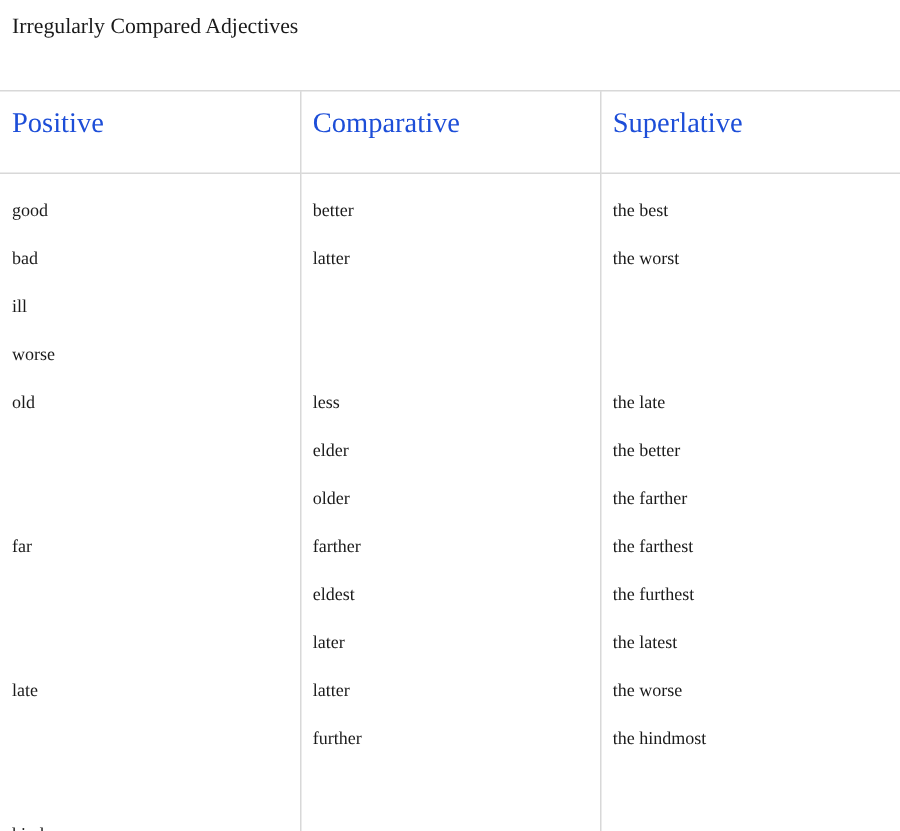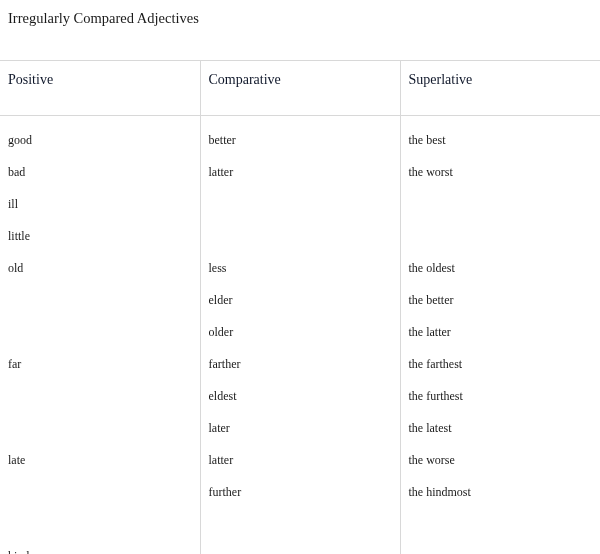--- a/index.html
+++ b/index.html
@@ -37,22 +37,22 @@
     font-size: 14.5px;
     line-height: 1.2;
     border-top: none !important;
     border-left: none !important;
     border-right: none !important;
     color: #1a1a1a;
   }
   .header-cell {
     height: 43px;
     padding: 11px 0 0 8px !important;
-    font-size: 14px;
-    color: #0f172a;
+    font-size: 19px;
+    color: #1d4ed8;
   }
   .col-pos { width: 150px; }
   .col-com { width: 220px; }
   .col-sup { width: 230px; }
 
   .body-cell {
     padding: 0 !important;
   }
   .row-item {
     height: 32px;
@@ -84,21 +84,21 @@
         <td class="header-cell col-pos no-left-border">Positive</td>
         <td class="header-cell col-com">Comparative</td>
         <td class="header-cell col-sup no-right-border">Superlative</td>
       </tr>
       <tr>
         <td class="body-cell col-pos no-left-border no-bottom-border">
           <div class="col-block">
             <div class="row-item">good</div>
             <div class="row-item">bad</div>
             <div class="row-item">ill</div>
-            <div class="row-item">little</div>
+            <div class="row-item">worse</div>
             <div class="row-item">old</div>
             <div class="row-item blank">&nbsp;</div>
             <div class="row-item blank">&nbsp;</div>
             <div class="row-item">far</div>
             <div class="row-item blank">&nbsp;</div>
             <div class="row-item blank">&nbsp;</div>
             <div class="row-item">late</div>
             <div class="row-item blank">&nbsp;</div>
             <div class="row-item blank">&nbsp;</div>
             <div class="row-item">hind</div>
@@ -121,23 +121,23 @@
             <div class="row-item blank">&nbsp;</div>
             <div class="row-item blank">&nbsp;</div>
           </div>
         </td>
         <td class="body-cell col-sup no-right-border no-bottom-border">
           <div class="col-block">
             <div class="row-item">the best</div>
             <div class="row-item">the worst</div>
             <div class="row-item blank">&nbsp;</div>
             <div class="row-item blank">&nbsp;</div>
-            <div class="row-item">the oldest</div>
+            <div class="row-item">the late</div>
             <div class="row-item">the better</div>
-            <div class="row-item">the latter</div>
+            <div class="row-item">the farther</div>
             <div class="row-item">the farthest</div>
             <div class="row-item">the furthest</div>
             <div class="row-item">the latest</div>
             <div class="row-item">the worse</div>
             <div class="row-item">the hindmost</div>
             <div class="row-item blank">&nbsp;</div>
             <div class="row-item blank">&nbsp;</div>
           </div>
         </td>
       </tr>

